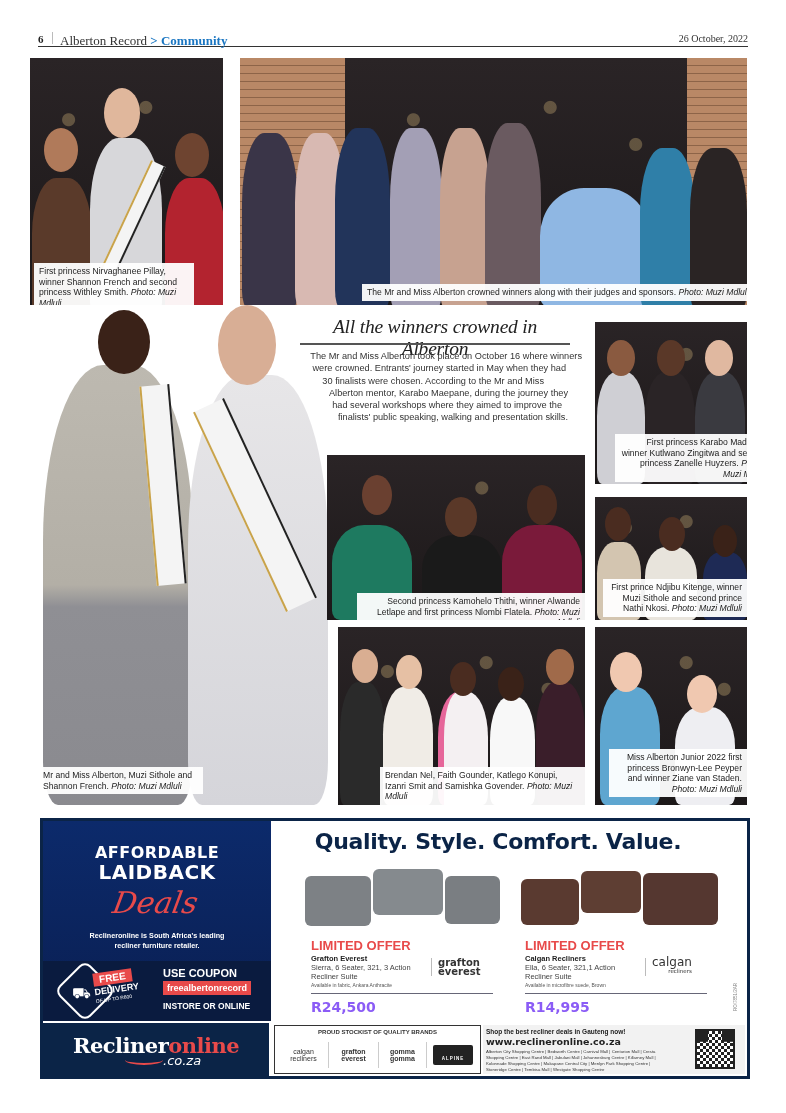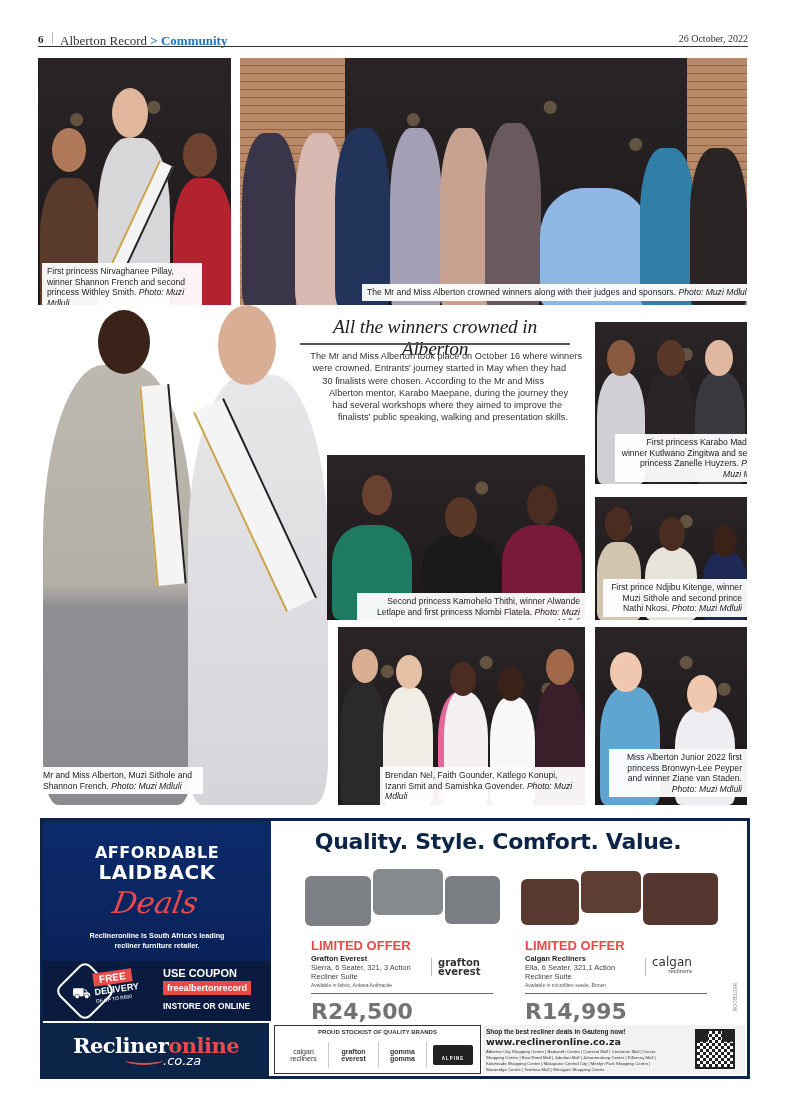--- a/index.html
+++ b/index.html
@@ -59,21 +59,21 @@
 
   .ad-tagline { position: absolute; left: 230px; top: 8px; width: 450px; text-align: center; font-family: "DejaVu Sans", sans-serif; font-weight: bold; font-size: 22px; color: #0b2447; letter-spacing: -0.3px; }
 
   .sofa { position: absolute; border-radius: 6px; }
   .product { position: absolute; top: 117px; width: 210px; }
   .prod-offer { font-size: 13px; font-weight: bold; color: #e84a4a; }
   .prod-brand { font-size: 7.5px; font-weight: bold; color: #222; margin-top: 1px; }
   .prod-desc { font-size: 7.5px; color: #444; line-height: 9px; width: 110px; }
   .prod-note { font-size: 5px; color: #555; margin-top: 1px; }
   .prod-rule { position: absolute; left: 0; top: 55px; width: 182px; height: 1px; background: #667; }
-  .prod-price { position: absolute; left: 0; top: 61px; font-family: "DejaVu Sans", sans-serif; font-weight: bold; font-size: 22px; color: #737373; }
+  .prod-price { position: absolute; left: 0; top: 61px; font-family: "DejaVu Sans", sans-serif; font-weight: bold; font-size: 14px; color: #8b5cf6; }
   .prod-logo { position: absolute; left: 120px; top: 20px; border-left: 1px solid #bbb; padding-left: 6px; font-family: "DejaVu Sans", sans-serif; font-weight: bold; color: #333; font-size: 10px; line-height: 9px; }
   .prod-logo.calgan { font-weight: normal; font-size: 12px; }
   .prod-logo.calgan small { display: block; font-size: 5.5px; text-align: right; }
 
   .vtext { position: absolute; font-size: 4.5px; color: #888; transform: rotate(-90deg); transform-origin: left top; white-space: nowrap; }
 
   .ad-bottom { position: absolute; left: 0; top: 202px; width: 704px; height: 53px; }
   .brand-box { position: absolute; left: 0; top: 0; width: 226px; height: 53px; background: #0b2447; }
   .brand-name { position: absolute; left: 30px; top: 10px; font-family: "DejaVu Serif", serif; font-weight: bold; font-size: 21px; color: #fff; letter-spacing: -0.5px; }
   .brand-name .online { color: #e84a4a; }
@@ -98,21 +98,21 @@
 </head>
 <body>
 
 <div class="page-header">
   <span class="page-num">6</span>
   <span class="hdr-sep"></span>
   <span class="pub"><span>Alberton Record</span><span class="section"> &gt; </span><span class="section">Community</span></span>
   <span class="date">26 October, 2022</span>
 </div>
 
-<div class="photo" style="left:38px;top:58px;width:193px;height:247px;">
+<div class="photo" style="left:30px;top:58px;width:193px;height:247px;">
   <div class="scene backdrop"></div>
   <div class="person" style="left:2px;top:120px;width:60px;height:140px;background:#5a3a2a;"></div>
   <div class="head" style="left:14px;top:70px;width:34px;height:44px;background:#b07a5a;"></div>
   <div class="person" style="left:60px;top:80px;width:72px;height:180px;background:#d7d7da;"></div>
   <div class="head" style="left:74px;top:30px;width:36px;height:50px;background:#e0b79c;"></div>
   <div class="person" style="left:135px;top:120px;width:60px;height:140px;background:#b3232f;"></div>
   <div class="head" style="left:145px;top:75px;width:34px;height:44px;background:#6e4430;"></div>
   <div class="sash" style="left:95px;top:100px;width:16px;height:120px;"></div>
   <div class="cap" style="left:4px;top:205px;width:160px;"><span>First princess Nirvaghanee Pillay, winner Shannon French and second princess Withley Smith.</span> <i>Photo: Muzi Mdluli</i></div>
 </div>

